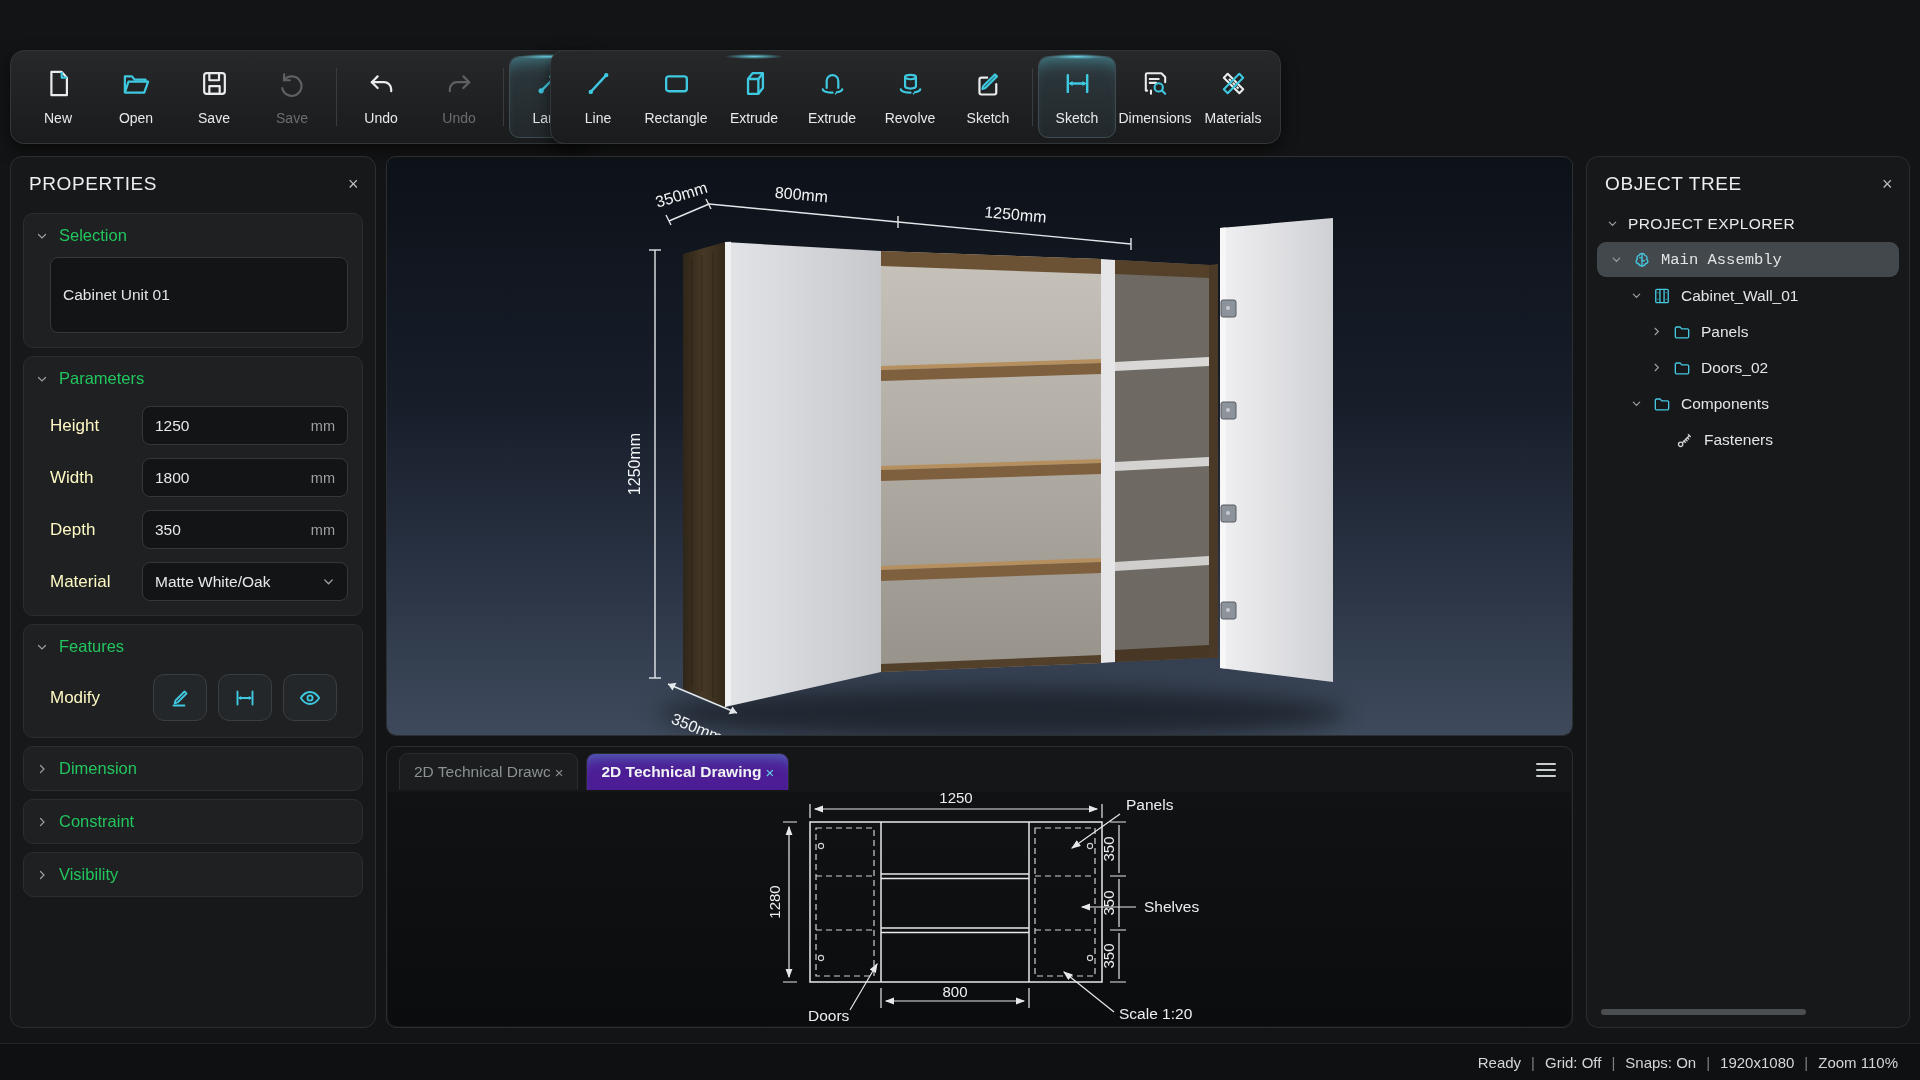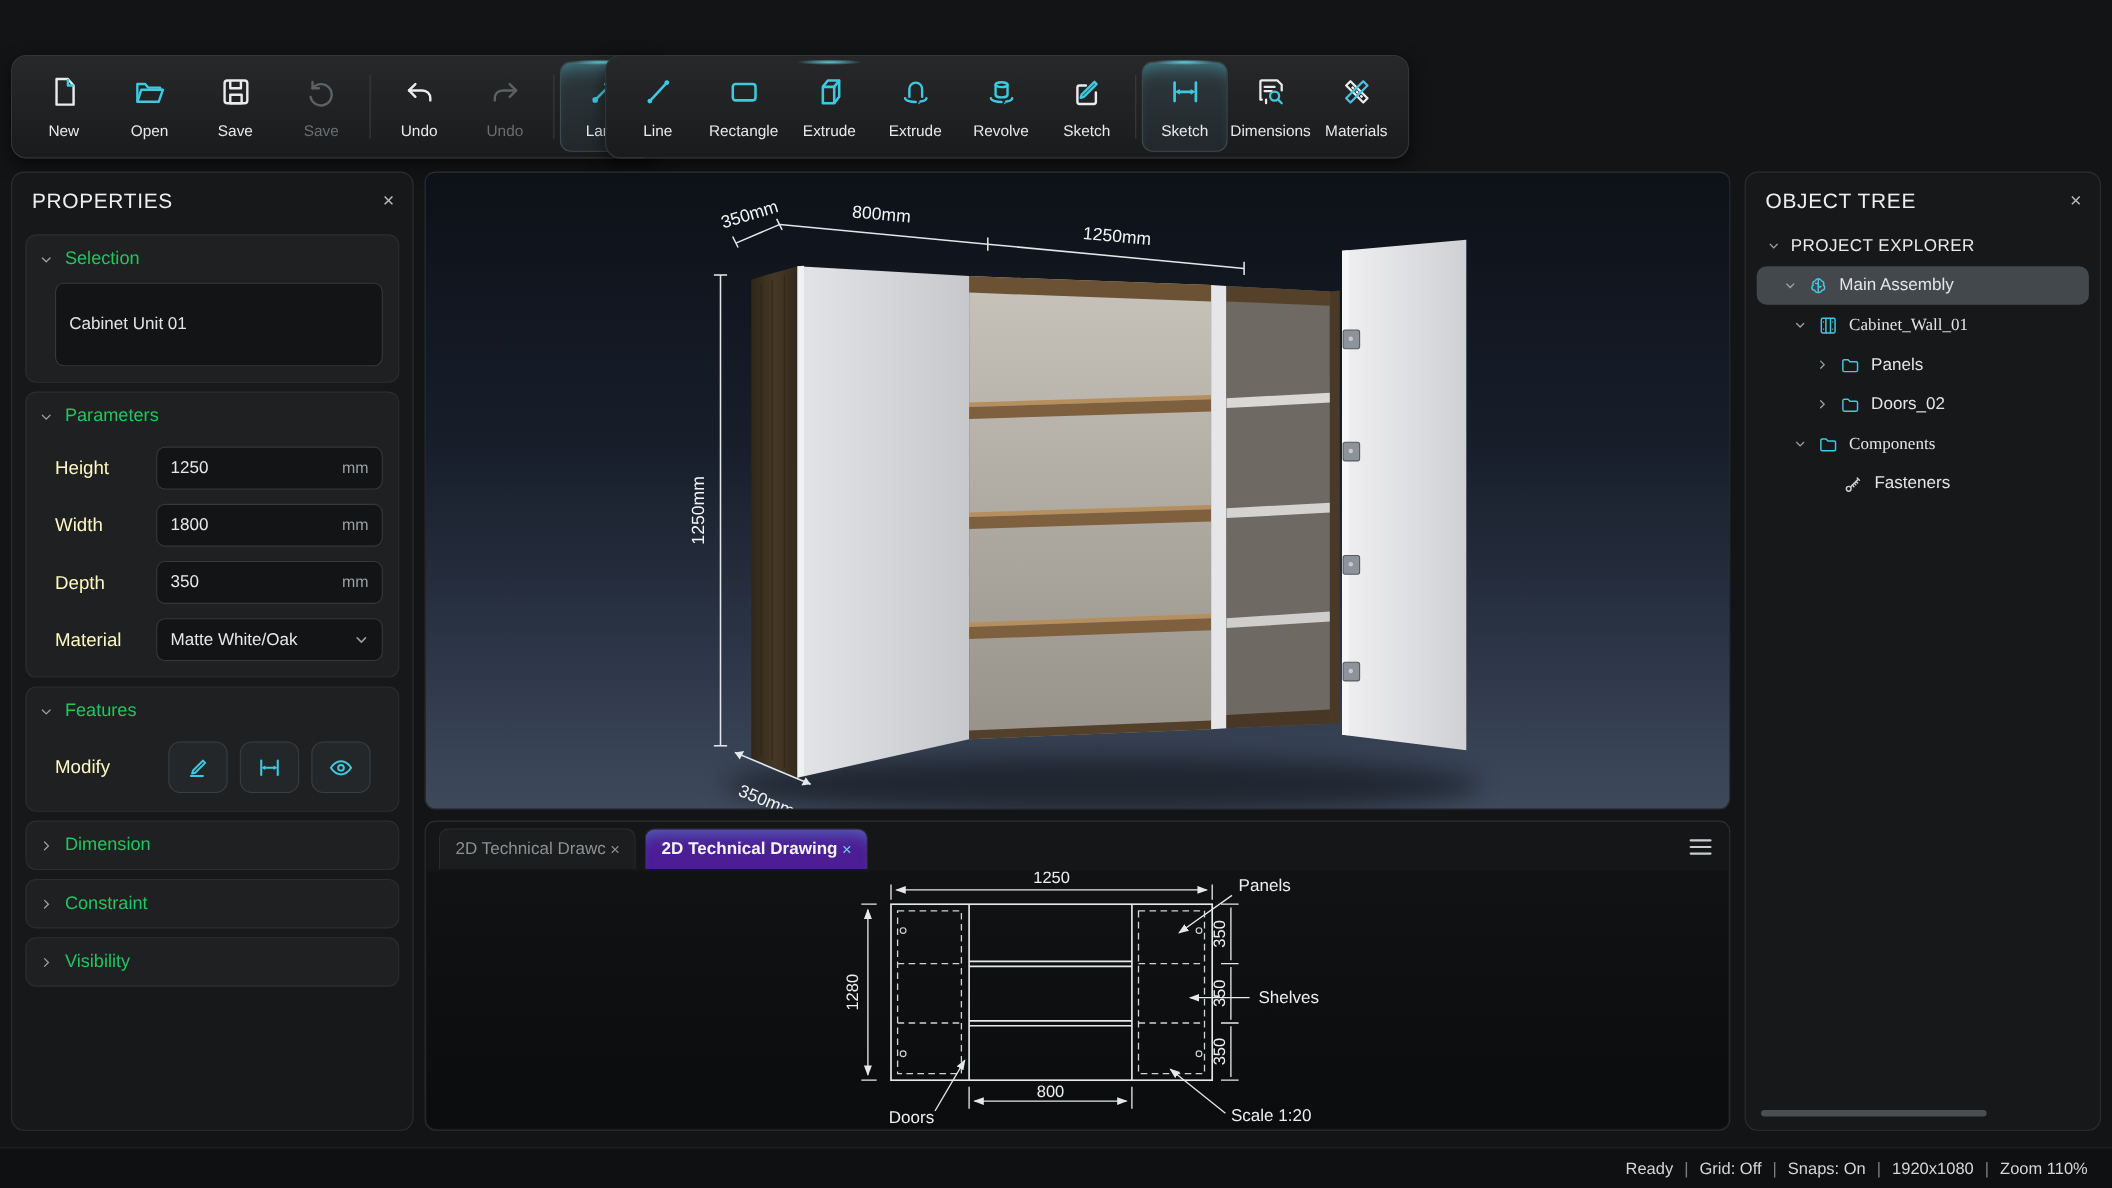--- a/index.html
+++ b/index.html
@@ -21,21 +21,21 @@
     box-shadow:inset 0 16px 20px -16px rgba(96,224,245,.6);}
   .glowtop::after{content:"";position:absolute;top:-3px;left:12%;width:76%;height:5px;
     background:radial-gradient(ellipse at center,rgba(110,230,250,.85),rgba(110,230,250,0) 72%);}
   .tsep{width:1px;height:58px;background:#3a3d3f;margin:0 5px;}
   .ic-w{color:#e9ebec;} .ic-c{color:#3fc9e0;} .ic-g{color:#5d6163;}
 
   
   .panel{position:absolute;background:#17181a;border:1px solid #2c2f31;border-radius:12px;box-sizing:border-box;}
   #props{left:10px;top:156px;width:366px;height:872px;}
   #otree{left:1586px;top:156px;width:324px;height:872px;}
-  .phead{display:flex;justify-content:space-between;align-items:flex-start;padding:16px 16px 10px 18px;
+  .phead{display:flex;justify-content:space-between;align-items:center;padding:16px 16px 10px 18px;
     font-size:19px;letter-spacing:.6px;color:#eceeef;}
   .pclose{color:#b9bcbe;font-size:18px;line-height:1;cursor:default;}
 
   .card{background:#1e2022;border:1px solid #2b2e30;border-radius:10px;margin:8px 12px;}
   .card-h{display:flex;gap:11px;align-items:center;padding:12px 12px;font-size:16.5px;color:#22c55e;}
   .chev{display:inline-flex;width:12px;color:#9aa0a3;}
   .chev svg{width:12px;height:12px;}
 
   .selfield{margin:0 14px 14px 26px;background:#131415;border:1px solid #35383a;border-radius:8px;
     height:38px;display:flex;align-items:center;padding:18px 12px;font-size:15.5px;color:#e2e4e5;}
@@ -67,21 +67,21 @@
   .tab.active .tabx{color:#66d7e6;font-weight:normal;}
   .hamb{position:absolute;right:16px;top:12px;width:20px;cursor:default;}
   .hamb div{height:2px;background:#c8cdd0;margin:4px 0;border-radius:1px;}
   .dcanvas{position:absolute;top:45px;left:1px;right:1px;bottom:1px;border-radius:0 0 9px 9px;
     background:linear-gradient(180deg,#101213,#0b0c0d);overflow:hidden;}
 
   
   .trow{display:flex;align-items:center;gap:9px;height:35px;margin:1px 10px;border-radius:9px;
     font-size:15.5px;color:#e3e5e6;cursor:default;box-sizing:border-box;text-align:center;}
   .trow.selected{background:#43484c;}
-  .lvl0{padding-left:10px;} .lvl1{padding-left:25px;} .lvl2{padding-left:34px;font-family:Liberation Serif, serif;} .lvl3{padding-left:54px;}
+  .lvl0{padding-left:10px;} .lvl1{padding-left:14px;font-family:Liberation Mono, monospace;} .lvl2{padding-left:34px;} .lvl3{padding-left:54px;}
   .lvl3b{padding-left:78px;}
   .trow .chev svg{width:11px;height:11px;}
   .ticon{display:inline-flex;} .ticon svg{width:20px;height:20px;color:#45c8df;}
   .ticon.grey svg{color:#ccd0d2;}
   .texp{font-size:15.5px;letter-spacing:.4px;color:#e8eaeb;}
   .tscroll{position:absolute;bottom:12px;left:14px;width:205px;height:6px;background:#4a4e51;border-radius:3px;}
 
   
   #statusbar{position:absolute;left:0;right:0;bottom:0;height:36px;background:#0f1011;border-top:1px solid #232526;
     display:flex;align-items:center;justify-content:flex-end;gap:10px;padding-right:22px;font-size:15px;color:#d3d6d8;}

